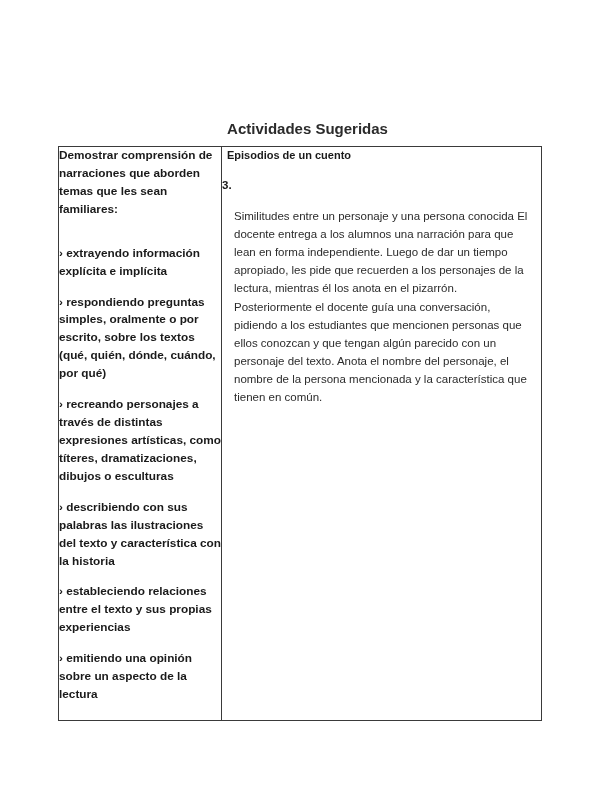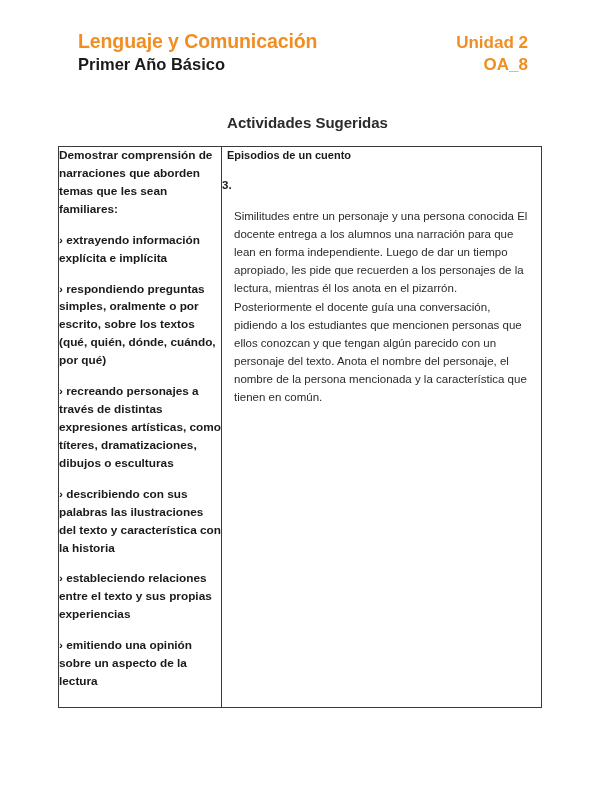--- a/index.html
+++ b/index.html
@@ -57,21 +57,21 @@
     font-size: 17px;
     font-weight: bold;
     color: #F18E23;
     padding-right: 2px;
   }
 
   
   .section-title {
     position: absolute;
     left: 0;
-    top: 114px;
+    top: 120px;
     width: 600px;
     text-align: center;
     font-size: 15px;
     font-weight: bold;
     color: #2b2b2b;
     padding-left: 15px;
     box-sizing: border-box;
   }
 
   
@@ -111,21 +111,21 @@
   }
   .cell-right {
     padding: 10px 10px 12px 9px;
   }
 
   .obj-intro {
     font-size: 11.8px;
     font-weight: bold;
     line-height: 1.52;
     color: #1a1a1a;
-    margin: 0 0 13px 0;
+    margin: 0 0 26px 0;
   }
   .obj-item {
     font-size: 11.8px;
     font-weight: bold;
     line-height: 1.52;
     color: #1a1a1a;
     margin: 0 0 13px 0;
   }
   .obj-item:last-child { margin-bottom: 16px; }
 
@@ -150,30 +150,20 @@
     line-height: 1.58;
     margin: 12px;
     text-align: left;
   }
 </style>
 </head>
 <body>
 
 <div class="page">
 
-  <div class="doc-header">
-    <div class="header-row header-row-1">
-      <span class="subject-title">Lenguaje y Comunicación</span>
-      <span class="unit-label">Unidad 2</span>
-    </div>
-    <div class="header-row header-row-2">
-      <span class="grade-title">Primer Año Básico</span>
-      <span class="oa-label">OA_8</span>
-    </div>
-  </div>
 
   <div class="section-title">Actividades Sugeridas</div>
 
   <table class="activities-table">
     <colgroup>
       <col class="col-left">
       <col class="col-right">
     </colgroup>
     <tbody>
       <tr>

